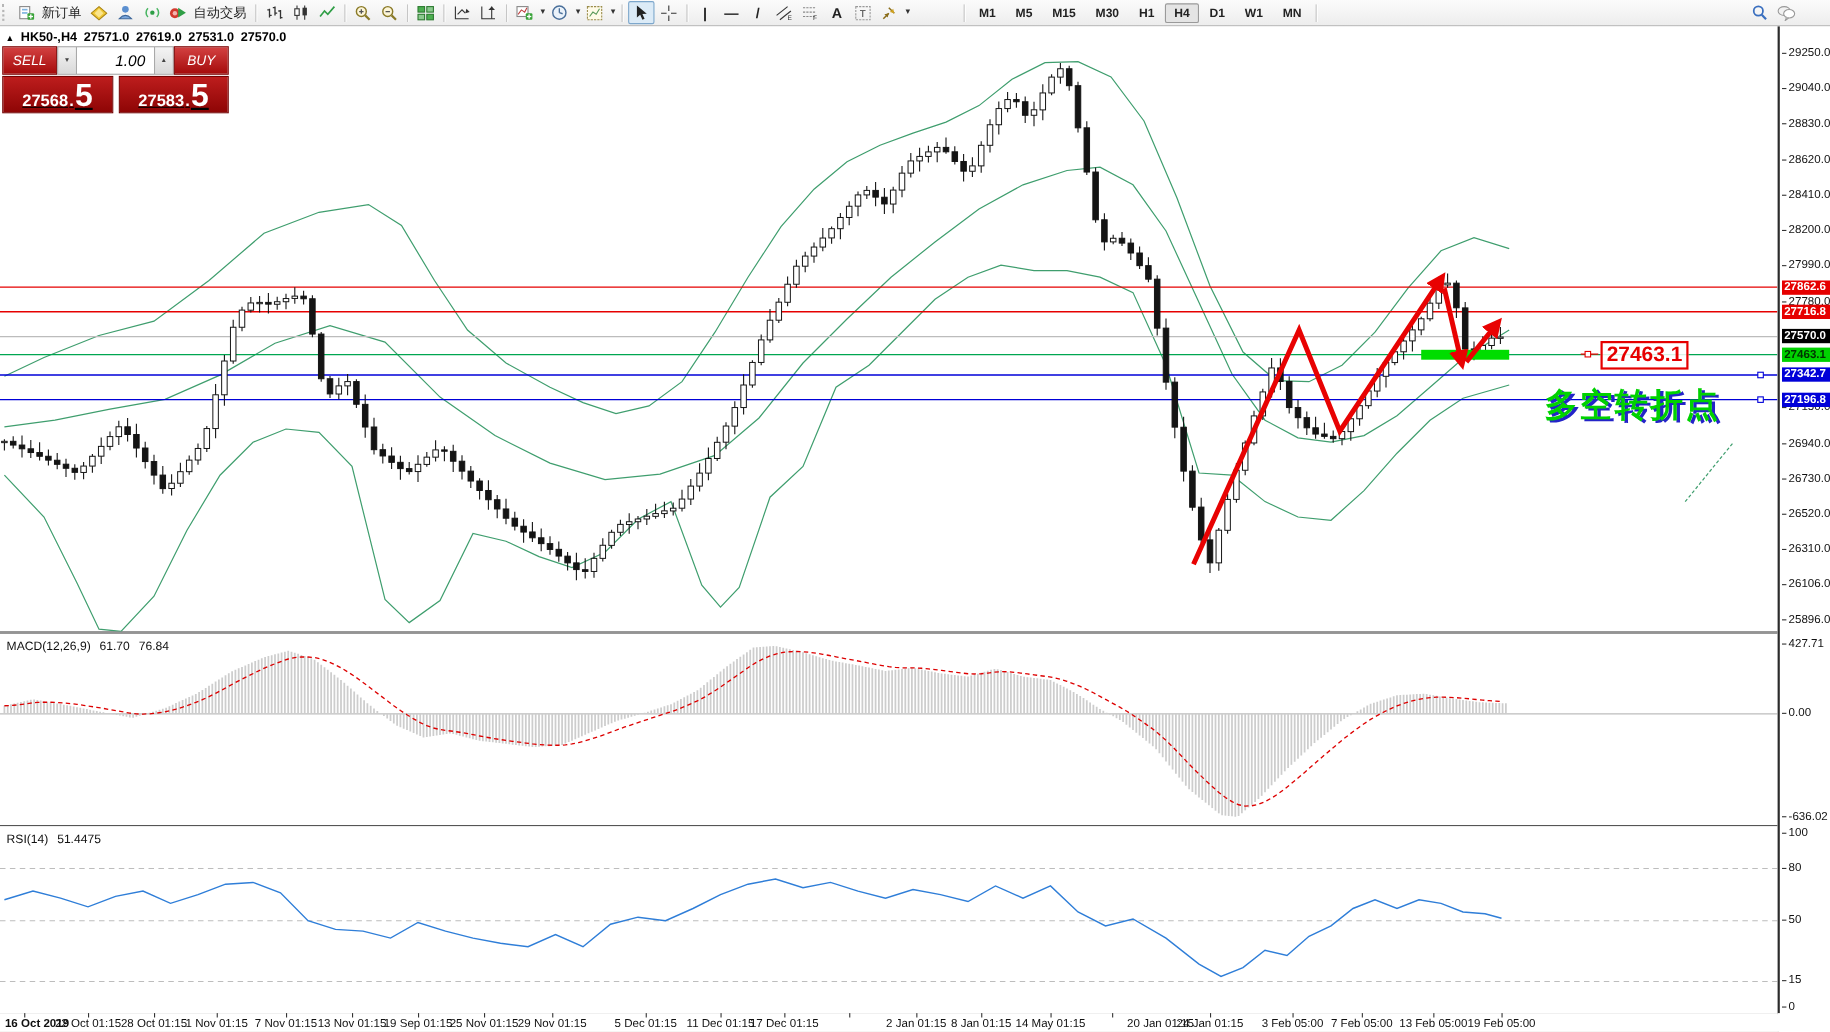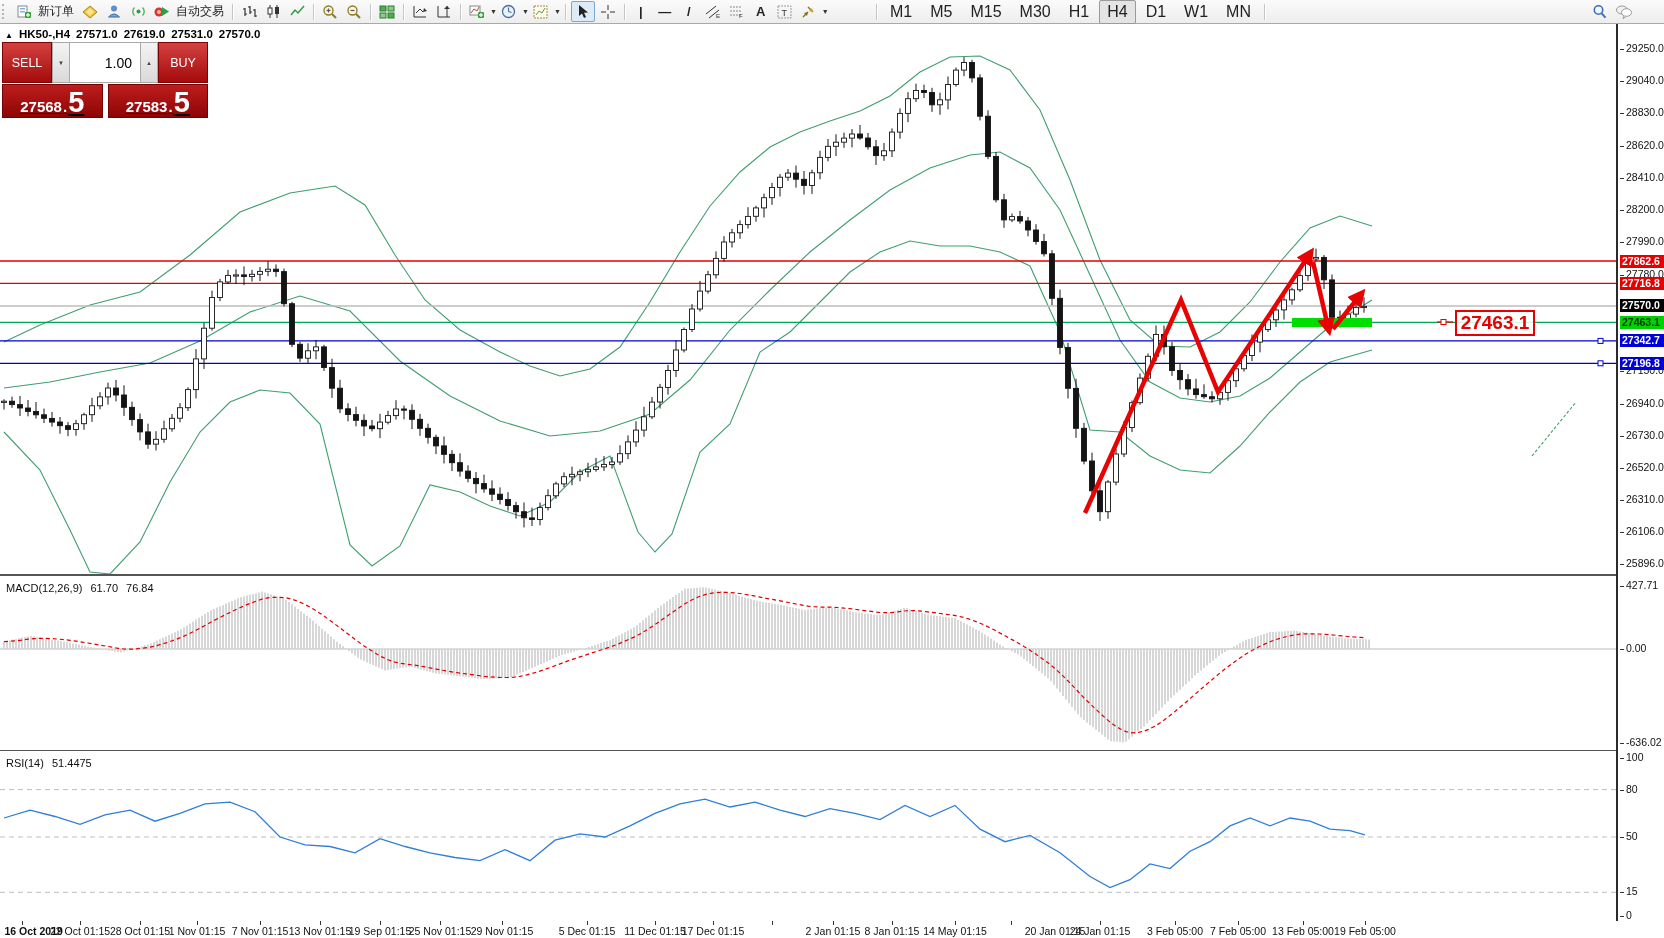--- a/index.html
+++ b/index.html
@@ -9,42 +9,42 @@
   #toolbar{position:absolute;left:0;top:0;width:1664px;height:23px;background:linear-gradient(#fbfbfb,#ededed);
            border-bottom:1px solid #a9a9a9;display:flex;align-items:center;font-size:12px;color:#222;}
   .ticon{display:inline-flex;align-items:center;justify-content:center;width:22px;height:19px;margin:0 1px;border-radius:2px;}
   .ticon.pressed{background:#dcebf7;border:1px solid #7da7cc;}
   .tlabel{margin:0 4px 0 2px;white-space:nowrap;}
   .grip{width:4px;height:15px;border-left:2px dotted #b6b6b6;margin:0 4px 0 2px;}
   .sep{width:1px;height:16px;background:#c6c6c6;margin:0 4px;box-shadow:1px 0 0 #fff;}
   .caret{font-size:7px;color:#333;margin-left:1px;}
   .glyph{font-size:13px;color:#222;font-weight:bold;}
   #tf-group{position:absolute;left:872px;top:1px;display:flex;align-items:center;height:21px;}
-  .tfbtn{font-size:16px;color:#222;padding:2px 7px;margin:0 1px;border:1px solid transparent;border-radius:2px;}
+  .tfbtn{font-size:11px;color:#222;padding:2px 7px;margin:0 1px;border:1px solid transparent;border-radius:2px;font-weight:bold;}
   .tfbtn.active{background:#e4e4e4;border:1px solid #9a9a9a;}
   #toolbar-right{position:absolute;right:28px;top:1px;display:flex;align-items:center;height:21px;}
   
   .panel{position:absolute;left:0;width:1616px;background:#fff;}
   #main-panel{top:24px;height:550px;border-bottom:1px solid #555;}
   #macd-panel{top:575px;height:174px;border-top:1px solid #555;border-bottom:1px solid #555;}
   #rsi-panel{top:750px;height:170px;border-top:1px solid #555;border-bottom:1px solid #555;}
   .panel svg{position:absolute;left:0;top:0;}
   .ind-label{position:absolute;left:6px;top:6px;font-size:11px;color:#101010;white-space:nowrap;z-index:3;}
   
   #price-axis{position:absolute;left:1616px;top:24px;width:48px;height:897px;background:#fff;border-left:2px solid #2b2b2b;}
   .ptick{position:absolute;left:2px;font-size:10.5px;color:#111;white-space:nowrap;}
   .ptick .dash{display:inline-block;width:4px;height:1px;background:#333;vertical-align:middle;margin-right:2px;}
   .ptag{position:absolute;left:2px;width:44px;height:13px;line-height:13px;font-size:10.5px;font-weight:bold;padding-left:2px;}
   
   #time-axis{position:absolute;left:0;top:921px;width:1616px;height:17px;background:#fff;}
   .dlab{position:absolute;top:4px;transform:translateX(-50%);font-size:10.5px;color:#111;white-space:nowrap;}
   .dtick{position:absolute;top:0;width:1px;height:4px;background:#333;}
   
   #quote{position:absolute;left:2px;top:18px;width:206px;z-index:6;font-family:"Liberation Sans",sans-serif;}
-  .qrow1{display:flex;height:41px;}
+  .qrow1{display:flex;height:26px;font-style:italic;}
   .qbtn{width:48px;background:linear-gradient(#d34141,#a50b0b);color:#fff;font-size:12.5px;display:flex;align-items:center;justify-content:center;border:1px solid #7e0404;}
   .spin{width:16px;background:linear-gradient(#f4f4f4,#d9d9d9);border:1px solid #a9a9a9;font-size:6px;color:#444;display:flex;align-items:center;justify-content:center;}
   .vol{flex:1;background:#fff;border-top:1px solid #a9a9a9;border-bottom:1px solid #a9a9a9;font-size:14px;color:#000;display:flex;align-items:center;justify-content:flex-end;padding-right:8px;}
   .qrow2{display:flex;height:34px;margin-top:1px;text-decoration:underline;}
   .pricecell{flex:1;background:linear-gradient(#bd1d1d,#8e0505);border:1px solid #740303;color:#fff;display:flex;align-items:flex-end;justify-content:center;padding-bottom:3px;}
   .pricecell+.pricecell{margin-left:5px;}
   .pint{font-size:15px;font-weight:bold;line-height:1;}
   .pdot{font-size:15px;font-weight:bold;line-height:1;margin:0 1px;}
   .pfrac{font-size:29px;font-weight:bold;line-height:0.78;}
   
@@ -665,20 +665,21 @@
         </div>
         <div class="pricecell">
           <span class="pint">27583</span>
             <span class="pdot">.</span>
             <span class="pfrac">5</span>
         </div>
       </div>
     </div>
 
     <div id="price-box" style="top: 286px;">27463.1</div>
+    <div id="turning-text">多空转折点</div>
   </div>
 
   <div id="macd-panel" class="panel">
     <svg id="macd-svg" width="1616" height="174" viewBox="0 575 1616 174">
         <line x1="0" y1="648" x2="1616" y2="648" stroke="#bdbdbd" stroke-width="1"></line>
         <line x1="4" y1="648" x2="4" y2="640.6" stroke="#cdcdcd" stroke-width="1.6"></line>
         <line x1="7" y1="648" x2="7" y2="640.0" stroke="#cdcdcd" stroke-width="1.6"></line>
         <line x1="10" y1="648" x2="10" y2="639.3" stroke="#cdcdcd" stroke-width="1.6"></line>
         <line x1="13" y1="648" x2="13" y2="638.6" stroke="#cdcdcd" stroke-width="1.6"></line>
         <line x1="16" y1="648" x2="16" y2="637.9" stroke="#cdcdcd" stroke-width="1.6"></line>

